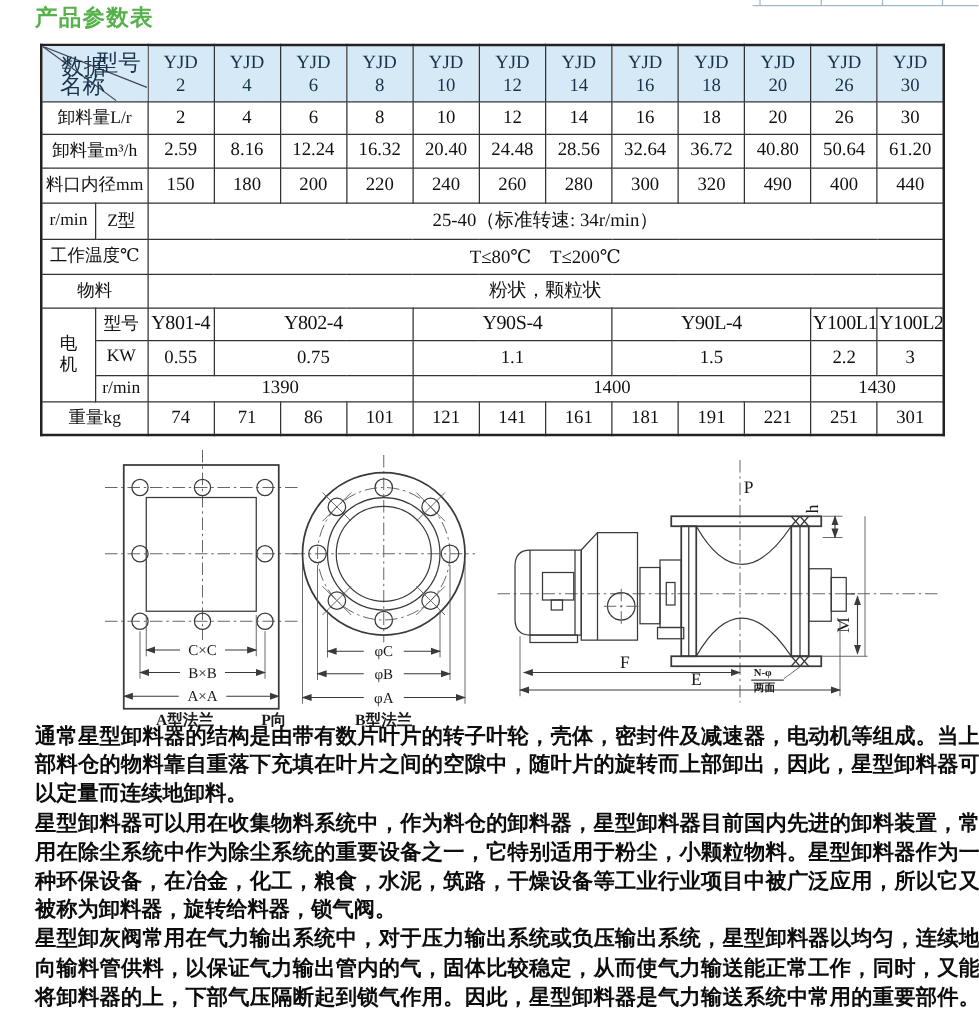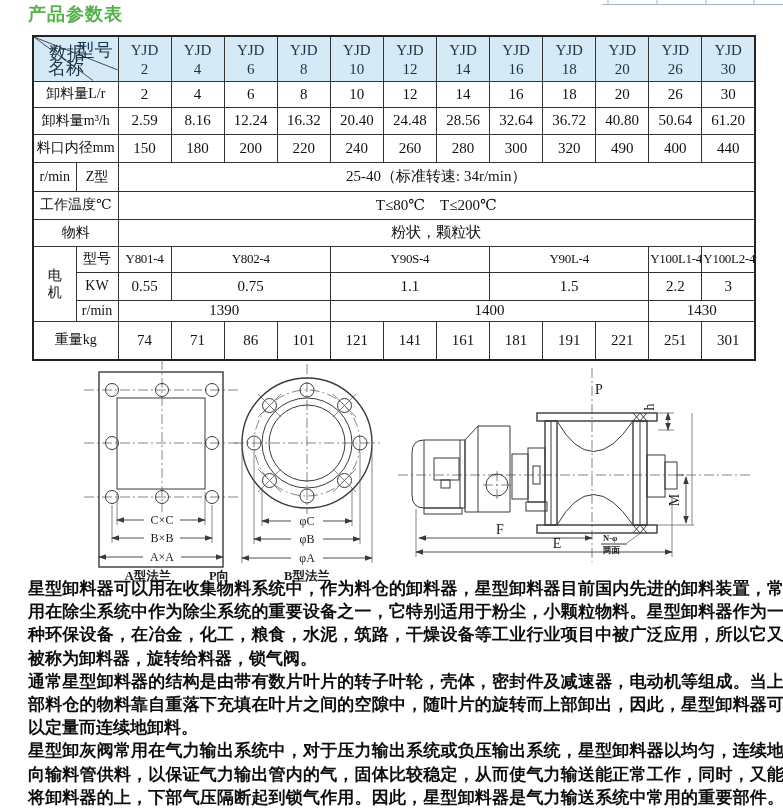--- a/index.html
+++ b/index.html
@@ -19,21 +19,21 @@
   .param-table th{font-size:14px;}
   tr.hdr th{background:var(--hdr-blue);font-size:15px;line-height:19px;color:#17324a;padding-top:2px;}
   th.corner{position:relative;background:var(--hdr-blue);padding:0;}
   th.corner svg{position:absolute;left:0;top:0;width:100%;height:100%;}
   th.corner svg line{stroke:#445;stroke-width:1;}
   th.corner i{position:absolute;font-style:normal;font-size:18px;color:#17324a;line-height:1;}
   th.corner .ct{top:4px;right:5px;}
   th.corner .cm{top:7px;left:15px;}
   th.corner .cb{bottom:4px;left:14px;}
   th.vert{font-size:14px;line-height:17px;}
-  td.mcell{font-size:13px;letter-spacing:-0.3px;}
+  td.mcell{font-size:16px;letter-spacing:-0.3px;}
   .drawings{position:absolute;left:0;top:354px;}
   .drawings .s{stroke:#3a3a3a;stroke-width:1;fill:none;}
   .drawings .s2{stroke:#3a3a3a;stroke-width:1.4;fill:none;}
   .drawings .cl{stroke:#666;stroke-width:0.8;fill:none;stroke-dasharray:10 3 2 3;}
   .drawings .dim{stroke:#3a3a3a;stroke-width:0.9;fill:none;}
   .drawings .ext{stroke:#555;stroke-width:0.7;fill:none;}
   .drawings .lblbg{fill:#ffffff;stroke:none;}
   .drawings text{fill:#1a1a1a;font-family:"Liberation Serif","DejaVu Serif",serif;}
   .dimt{font-size:12px;text-anchor:middle;}
   .bigt{font-size:14px;text-anchor:middle;}
@@ -176,21 +176,21 @@
           <td colspan="3">1.5</td>
           <td colspan="1">2.2</td>
           <td colspan="1">3</td>
         </tr>
         <tr style="height: 21px;">
           <th>r/min</th>
           <td colspan="4">1390</td>
           <td colspan="6">1400</td>
           <td colspan="2">1430</td>
         </tr>
-        <tr style="height: 39px;">
+        <tr style="height: 27px;">
           <th colspan="2">重量kg</th>
           <td>74</td>
           <td>71</td>
           <td>86</td>
           <td>101</td>
           <td>121</td>
           <td>141</td>
           <td>161</td>
           <td>181</td>
           <td>191</td>
@@ -345,17 +345,17 @@
       <text class="bigt" x="557" y="194">E</text>
 
       <text class="tiny" x="603" y="187">N-φ</text>
       <line class="s" x1="601" y1="190" x2="627" y2="190"></line>
       <text class="tiny" x="603" y="199">两面</text>
       <line class="ext" x1="627" y1="189" x2="642" y2="178"></line>
     </g>
   </svg>
 
   <div class="desc">
+    <p>通常星型卸料器的结构是由带有数片叶片的转子叶轮，壳体，密封件及减速器，电动机等组成。当上部料仓的物料靠自重落下充填在叶片之间的空隙中，随叶片的旋转而上部卸出，因此，星型卸料器可以定量而连续地卸料。</p>
     <p>星型卸料器可以用在收集物料系统中，作为料仓的卸料器，星型卸料器目前国内先进的卸料装置，常用在除尘系统中作为除尘系统的重要设备之一，它特别适用于粉尘，小颗粒物料。星型卸料器作为一种环保设备，在冶金，化工，粮食，水泥，筑路，干燥设备等工业行业项目中被广泛应用，所以它又被称为卸料器，旋转给料器，锁气阀。</p>
-    <p>通常星型卸料器的结构是由带有数片叶片的转子叶轮，壳体，密封件及减速器，电动机等组成。当上部料仓的物料靠自重落下充填在叶片之间的空隙中，随叶片的旋转而上部卸出，因此，星型卸料器可以定量而连续地卸料。</p>
     <p>星型卸灰阀常用在气力输出系统中，对于压力输出系统或负压输出系统，星型卸料器以均匀，连续地向输料管供料，以保证气力输出管内的气，固体比较稳定，从而使气力输送能正常工作，同时，又能将卸料器的上，下部气压隔断起到锁气作用。因此，星型卸料器是气力输送系统中常用的重要部件。更多产品详情登</p>
   </div>
 </div>
 
 </body></html>

